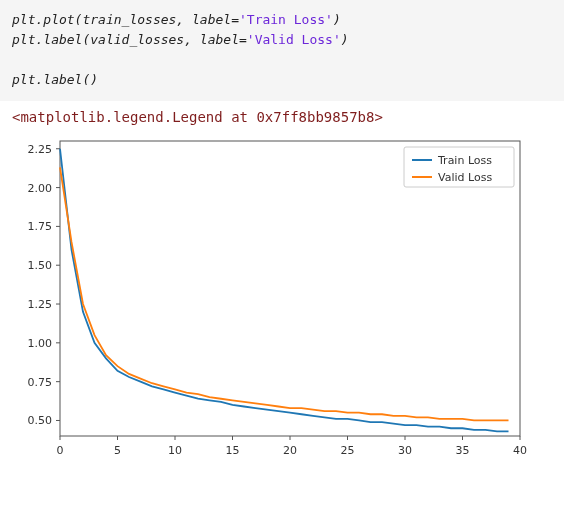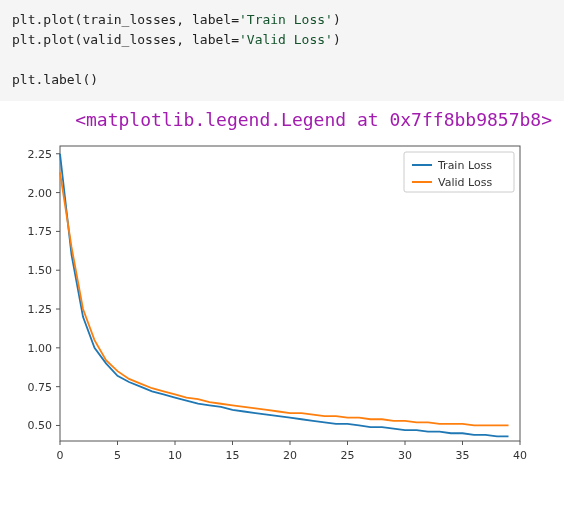--- a/index.html
+++ b/index.html
@@ -9,43 +9,42 @@
       background: #fff;
       width: 564px;
     }
     .code-cell {
       background: #f5f5f5;
       padding: 10px 12px;
       line-height: 1.55;
       white-space: pre;
       color: #222;
     }
-    .fn { color: #222; }
-    .str { color: #14532d; }
+    .fn { color: #222; font-style: italic; }
+    .str { color: #6d28d9; }
     .output-text {
       padding: 8px 12px 2px 12px;
-      color: #a21caf;
+      color: #7f1d1d;
       font-family: "DejaVu Sans Mono", Menlo, Consolas, monospace;
-      font-size: 18px;
-      text-align: right;
+      font-size: 14px;
     }
     .chart-wrap {
       padding: 4px 12px 12px 12px;
     }
     .tick { stroke: #555; stroke-width: 1; }
     .tick-label { font-family: "DejaVu Sans", Arial, sans-serif; font-size: 11px; fill: #333; }
     .series-line { fill: none; stroke-width: 1.8; }
     .legend-box { fill: #fff; stroke: #ccc; stroke-width: 1; }
     .legend-text { font-family: "DejaVu Sans", Arial, sans-serif; font-size: 11px; fill: #333; }
   </style>
 </head>
 <body>
 
 <div class="code-cell"><span class="fn">plt.plot(train_losses, label=</span><span class="str">'Train Loss'</span><span class="fn">)</span>
-<span class="fn">plt.plot(valid_losses, label=</span><span class="str">'Valid Loss'</span><span class="fn">)</span>
+<span class="fn">plt.label(valid_losses, label=</span><span class="str">'Valid Loss'</span><span class="fn">)</span>
 
 <span class="fn">plt.label()</span></div>
 
 <div class="output-text">&lt;matplotlib.legend.Legend at 0x7ff8bb9857b8&gt;</div>
 
 <div class="chart-wrap">
   <svg id="chart-svg" width="520" height="335">
       <rect x="48" y="10" width="460" height="295" fill="none" stroke="#555" stroke-width="1"></rect>
       <line x1="44" y1="289.4736842105263" x2="48" y2="289.4736842105263" class="tick"></line>
       <text x="40" y="293.4736842105263" text-anchor="end" class="tick-label">0.50</text>

